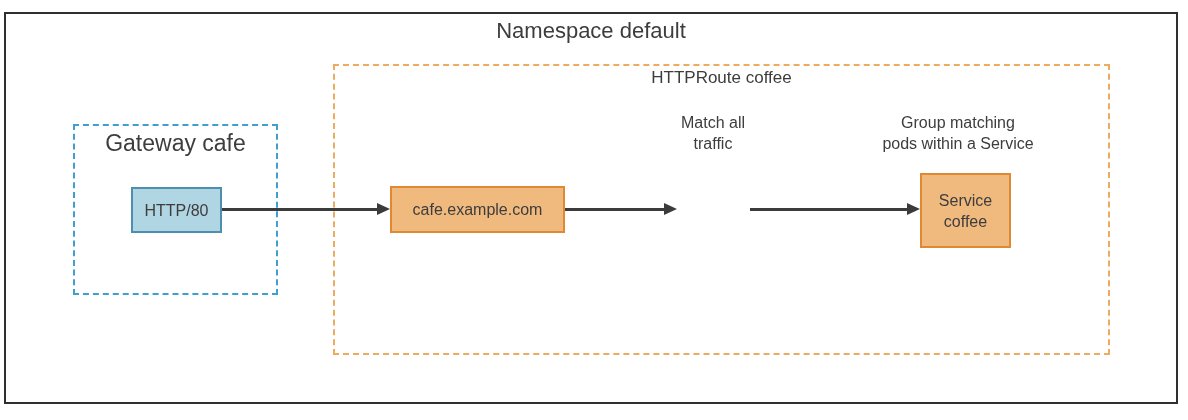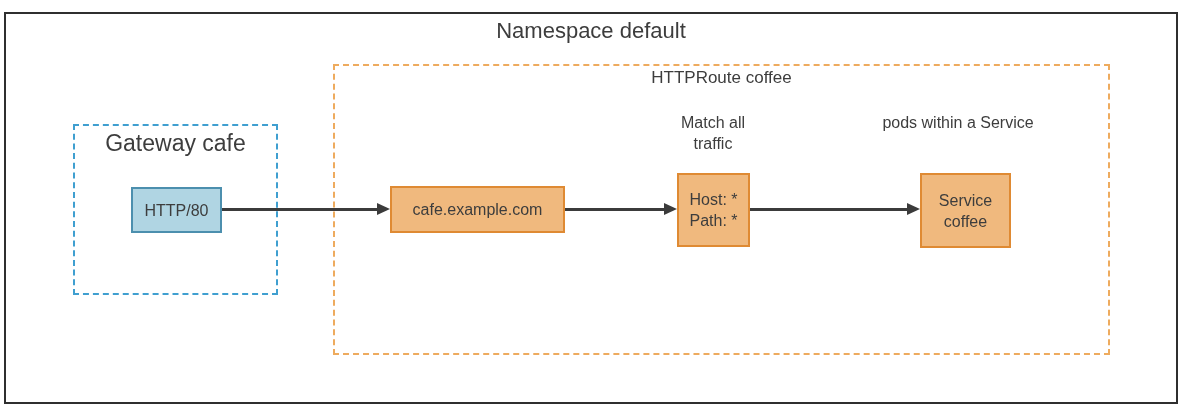--- a/index.html
+++ b/index.html
@@ -147,28 +147,25 @@
     <span>cafe.example.com</span>
   </div>
 
   <div class="arrow arrow-2"></div>
 
   <div class="annotation match-annotation">
     <div>Match all</div>
     <div>traffic</div>
   </div>
 
-  <div class="node node-orange match-node">
-    <div>Host: *</div>
-    <div>Path: *</div>
-  </div>
 
   <div class="arrow arrow-3"></div>
 
   <div class="annotation service-annotation">
+    <div>Group matching</div>
     <div>pods within a Service</div>
   </div>
 
   <div class="node node-orange service-node">
     <div>Service</div>
     <div>coffee</div>
   </div>
 
 </div>
 

